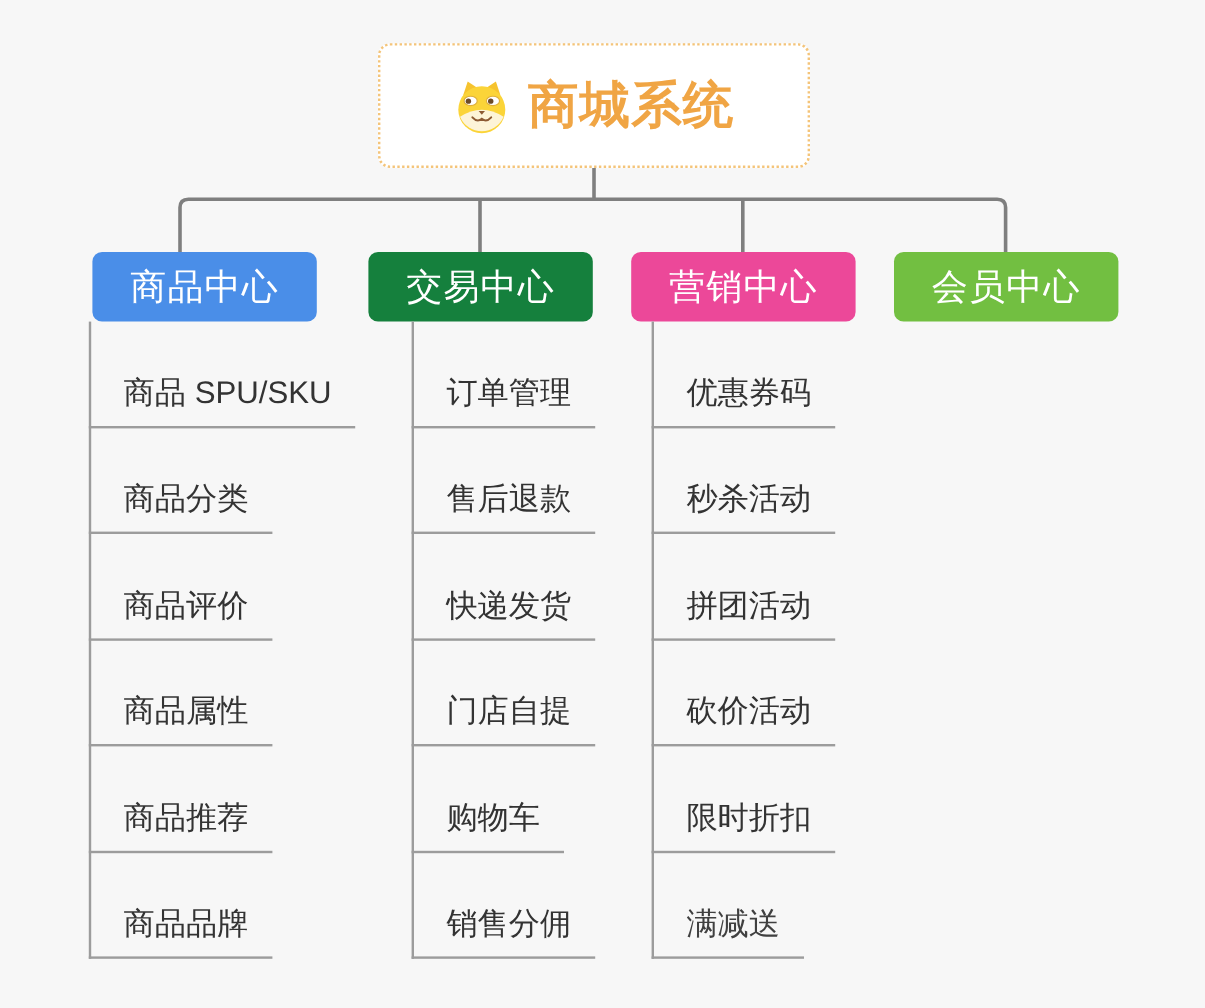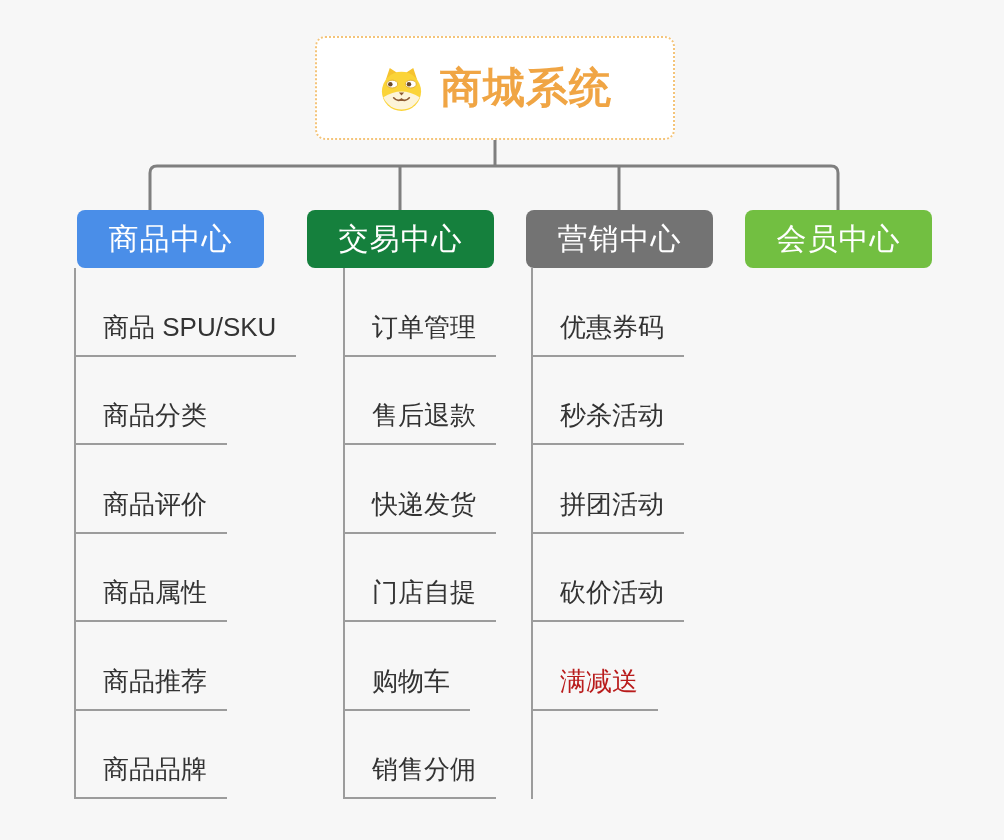--- a/index.html
+++ b/index.html
@@ -22,21 +22,21 @@
   
   .branch-box{
     position:absolute;top:210px;width:187px;height:58px;border-radius:8px;
     display:flex;align-items:center;justify-content:center;
     color:#fff;font-size:30px;letter-spacing:1px;cursor:default;
   }
   .bb0{left:57px;}  .bb1{left:307px;}  .bb2{left:526px;}  .bb3{left:745px;}
 
   
   .column{position:absolute;top:268px;width:240px;}
-  .col0{left:74px;} .col1{left:343px;} .col2{left:531px;} .col3{left:762px;}
+  .col0{left:74px;} .col1{left:343px;} .col2{left:543px;} .col3{left:762px;}
   .trunk{position:absolute;left:0;top:0;width:2px;height:531px;background:#9c9c9c;}
   .leaf-slot{height:88.5px;display:flex;align-items:flex-end;}
   .leaf{
     display:inline-block;white-space:nowrap;
     font-size:26px;color:#333;
     padding:0 20px 10px 29px;
     border-bottom:2px solid #9c9c9c;
   }
 </style>
 </head>
@@ -66,21 +66,21 @@
     </svg>
     <span class="root-title" style="color: rgb(240, 165, 68);">商城系统</span>
   </div>
 
   <div class="branch-box bb0" style="background: rgb(74, 142, 232); margin-left: 20px;">
       <span>商品中心</span>
     </div>
   <div class="branch-box bb1" style="background: #15803d;">
       <span>交易中心</span>
     </div>
-  <div class="branch-box bb2" style="background: #737373;">
+  <div class="branch-box bb2" style="background: #ec4899;">
       <span>营销中心</span>
     </div>
   <div class="branch-box bb3" style="background: rgb(114, 191, 65);">
       <span>会员中心</span>
     </div>
 
   <div class="column col0">
     <div class="trunk" style="background: rgb(156, 156, 156);"></div>
     <div class="leaf-slot">
         <div class="leaf" style="color: rgb(51, 51, 51); border-bottom-color: rgb(156, 156, 156);">商品 SPU/SKU</div>
@@ -132,18 +132,21 @@
     <div class="leaf-slot">
         <div class="leaf" style="color: rgb(51, 51, 51); border-bottom-color: rgb(156, 156, 156);">秒杀活动</div>
       </div>
     <div class="leaf-slot">
         <div class="leaf" style="color: rgb(51, 51, 51); border-bottom-color: rgb(156, 156, 156);">拼团活动</div>
       </div>
     <div class="leaf-slot">
         <div class="leaf" style="color: rgb(51, 51, 51); border-bottom-color: rgb(156, 156, 156);">砍价活动</div>
       </div>
     <div class="leaf-slot">
-        <div class="leaf" style="color: #b91c1c; border-bottom-color: rgb(156, 156, 156);">满减送</div>
+        <div class="leaf" style="color: rgb(51, 51, 51); border-bottom-color: rgb(156, 156, 156);">限时折扣</div>
+      </div>
+    <div class="leaf-slot">
+        <div class="leaf" style="color: #404040; border-bottom-color: rgb(156, 156, 156);">满减送</div>
       </div>
   </div>
 
 
 </div>
 
 </body></html>

